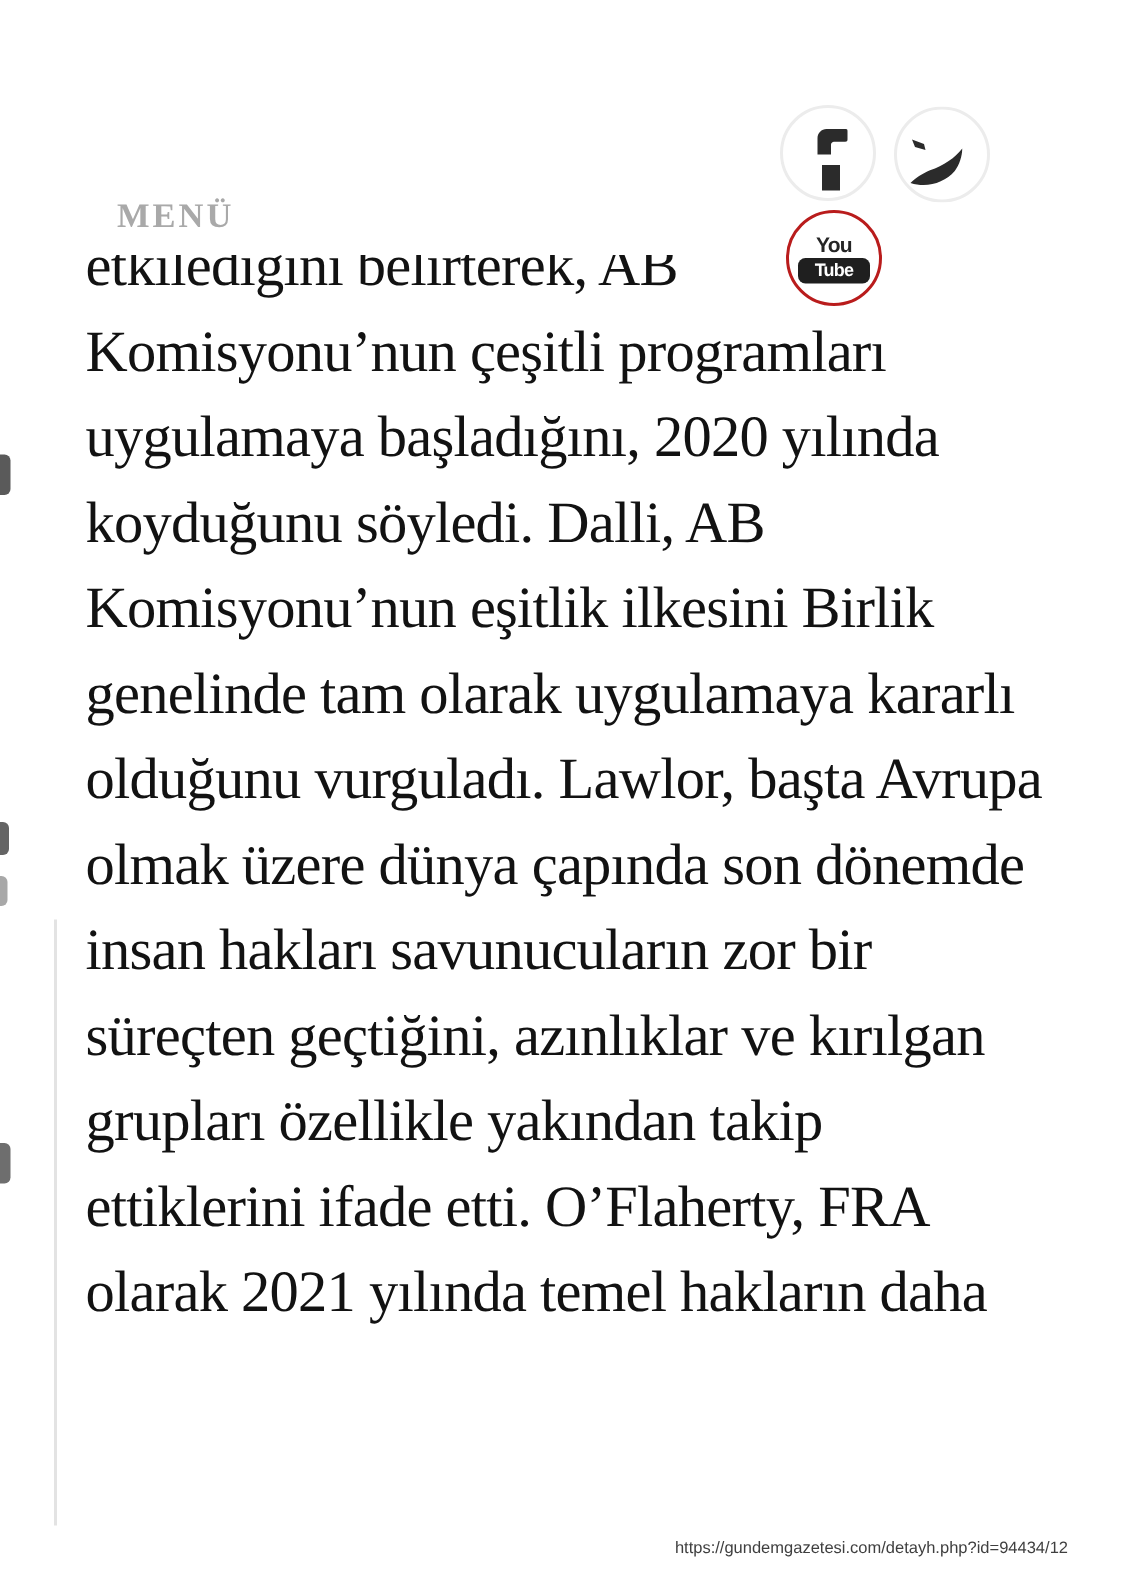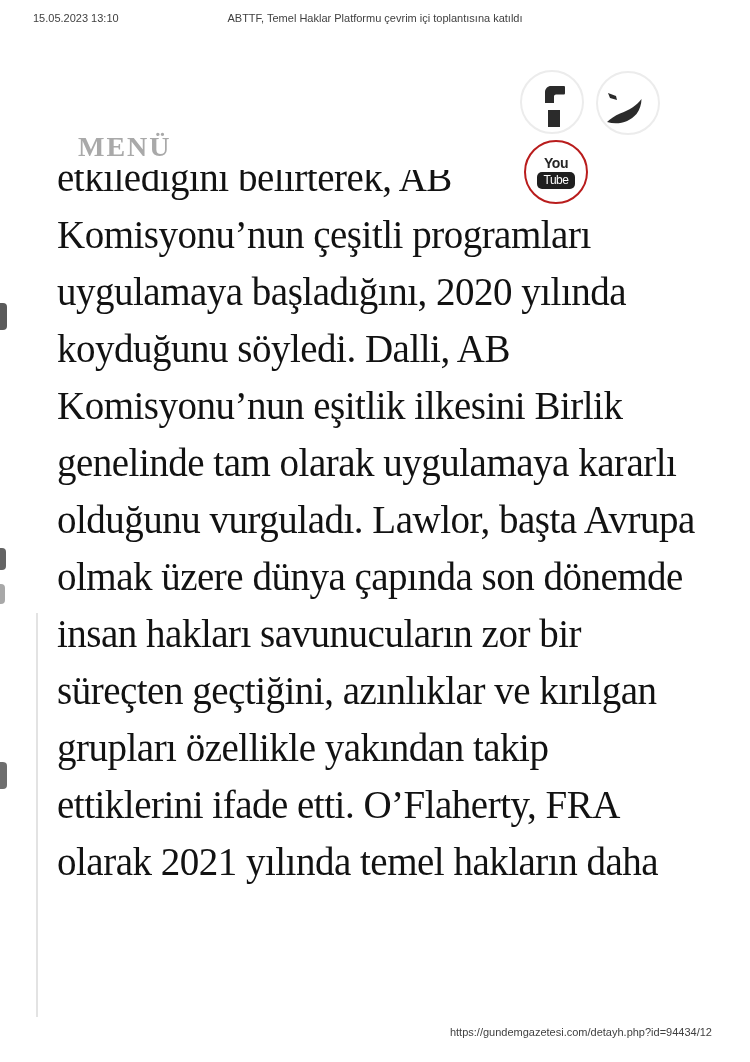--- a/index.html
+++ b/index.html
@@ -28,40 +28,40 @@
 
   
   .header-mask {
     position: absolute; top: 0; left: 0; width: 750px; height: 170px;
     background: #ffffff; z-index: 2;
   }
 
   .menu-label {
     position: absolute; left: 78px; top: 131px; z-index: 3;
     font-family: "Liberation Serif", serif;
-    font-weight: bold; font-size: 28px; letter-spacing: 2px;
+    font-weight: bold; font-size: 23px; letter-spacing: 2px;
     color: #a9a9a9; cursor: pointer;
   }
 
   
   .icon-circle { position: absolute; z-index: 4; }
   .yt-circle {
     position: absolute; left: 524px; top: 140px; width: 64px; height: 64px;
     border: 2px solid #b91c1c; border-radius: 50%; box-sizing: border-box;
     z-index: 4; background: #ffffff;
     display: flex; flex-direction: column; align-items: center; justify-content: center;
     cursor: pointer;
   }
   .yt-you {
     font-size: 14px; font-weight: bold; color: #262626; letter-spacing: -0.5px;
     line-height: 15px;
   }
   .yt-badge {
-    margin-top: 1px; width: 38px; height: 17px; background: #1f1f1f;
-    border-radius: 5px; color: #ffffff; font-size: 12px; font-weight: normal;
+    margin-top: 1px; width: 48px; height: 17px; background: #1f1f1f;
+    border-radius: 5px; color: #ffffff; font-size: 12px; font-weight: bold;
     text-align: center; line-height: 17px; letter-spacing: -0.5px;
   }
 
   
   .article {
     position: absolute; left: 57px; top: 149px; width: 670px; z-index: 1;
     font-family: "Liberation Serif", serif;
     font-size: 39px; color: #121212; letter-spacing: -0.5px;
   }
   .article-line { height: 57px; line-height: 57px; white-space: nowrap; }
@@ -96,24 +96,20 @@
     <div class="article-line">olmak üzere dünya çapında son dönemde</div>
     <div class="article-line">insan hakları savunucuların zor bir</div>
     <div class="article-line">süreçten geçtiğini, azınlıklar ve kırılgan</div>
     <div class="article-line">grupları özellikle yakından takip</div>
     <div class="article-line">ettiklerini ifade etti. O’Flaherty, FRA</div>
     <div class="article-line">olarak 2021 yılında temel hakların daha</div>
   </div>
 
   <div class="header-mask"></div>
 
-  <div class="print-header">
-    <span class="print-datetime">15.05.2023 13:10</span>
-    <span class="print-title">ABTTF, Temel Haklar Platformu çevrim içi toplantısına katıldı</span>
-  </div>
 
   <div class="menu-label">MENÜ</div>
 
   <svg class="icon-circle" style="left:520px; top:70px;" width="64" height="64" viewBox="0 0 64 64">
     <circle cx="32" cy="32" r="31" fill="none" stroke="#ececec" stroke-width="2"></circle>
     <path fill="#2b2b2b" d="M25,33 L25,22 C25,18.7 27.7,16 31,16 L44,16 C44.8,16 45,16.6 45,17.5 L45,23 C45,24 44.5,24.5 43.5,24.5 L36,24.5 C34.9,24.5 34,25.4 34,26.5 L34,33 Z"></path>
     <path fill="#2b2b2b" d="M28,40 L40,40 L40,57 L28,57 Z"></path>
   </svg>
 
   <svg class="icon-circle" style="left:596px; top:71px;" width="64" height="64" viewBox="0 0 64 64">

